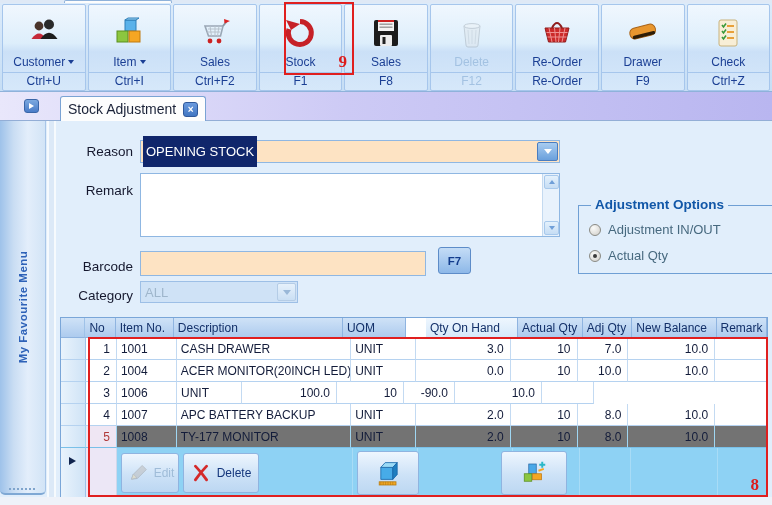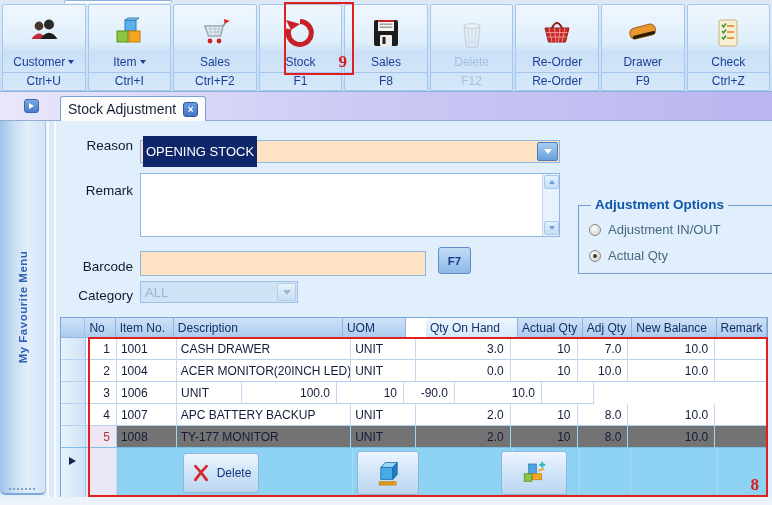--- a/index.html
+++ b/index.html
@@ -250,21 +250,21 @@
       <span class="tab-close">×</span>
     </div>
   </div>
 
   <div class="sidebar">
     <span class="sidebar-title">My Favourite Menu</span>
     <div class="sidebar-grip"></div>
   </div>
   <div class="splitter"></div>
 
-  <div class="flabel" style="left:57px;top:138px;">Reason</div>
+  <div class="flabel" style="left:57px;top:144px;">Reason</div>
   <div class="reason-combo">
     <span class="sel">OPENING STOCK</span>
     <span class="combo-btn">
         <span class="tri-dn"></span>
       </span>
   </div>
 
   <div class="flabel" style="left:57px;top:183px;">Remark</div>
   <div class="remark-box">
     <textarea style=""></textarea>
@@ -382,20 +382,29 @@
       <span class="fsel">
           <span class="row-arrow"></span>
         </span>
       <span class="fno"></span>
     <span class="colline" style="left: 291px;"></span>
         <span class="colline" style="left: 356px;"></span>
         <span class="colline" style="left: 451px;"></span>
         <span class="colline" style="left: 518px;"></span>
         <span class="colline" style="left: 569px;"></span>
         <span class="colline" style="left: 656px;"></span>
+        <button class="f-btn dis" style="left: 60px; top: 5px; width: 58px; height: 40px;">
+          <span style="opacity: 0.55;">
+            <svg width="22" height="22" viewBox="0 0 32 32">
+              <path d="M8 25 l2.5 -7 13 -13 6 6 -13 13 z" fill="#bdbdbd" stroke="#8a8a8a"></path>
+              <path d="M8 25 l8 -2 -5.5 -5.5 z" fill="#ead9ae" stroke="#9a9a9a"></path>
+            </svg>
+          </span>
+          <span class="lbl">Edit</span>
+        </button>
         <button class="f-btn" style="left: 122px; top: 5px; width: 76px; height: 40px;">
           <span>
             <svg width="20" height="20" viewBox="0 0 32 32">
               <path d="M7 5 Q16 14 25 27 M25 5 Q16 14 7 27" stroke="#d42a2a" stroke-width="4.5" fill="none" stroke-linecap="round"></path>
             </svg>
           </span>
           <span class="lbl">Delete</span>
         </button>
         <button class="f-btn" style="left: 296px; top: 3px; width: 62px; height: 44px;">
           <span>

